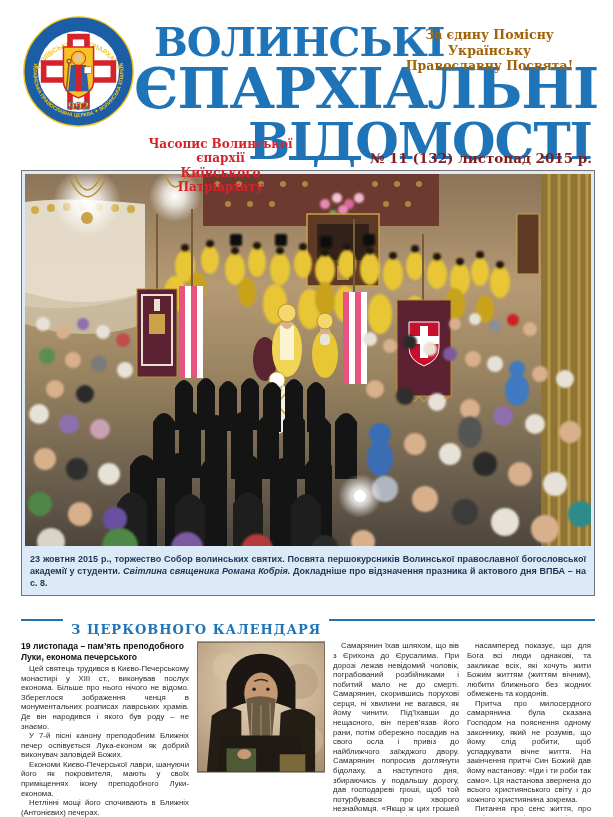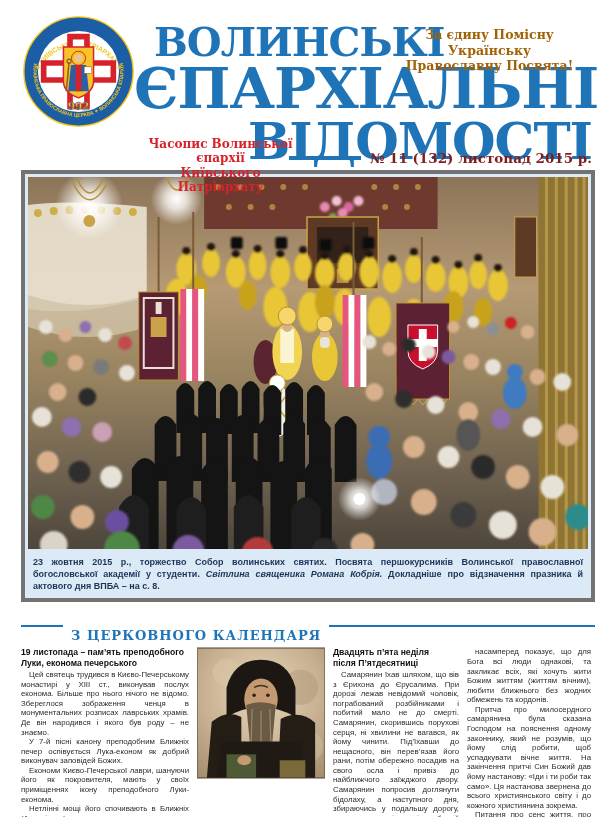--- a/index.html
+++ b/index.html
@@ -10,21 +10,21 @@
   .mast-title{position:absolute;color:#1f74b8;font-family:"DejaVu Serif",serif;font-weight:bold;line-height:1;letter-spacing:-1px;white-space:nowrap;}
   .t1{left:154px;top:22px;font-size:40px;}
   .t2{left:134px;top:60px;font-size:56px;}
   .t3{right:21px;top:117px;font-size:50px;}
   .slogan{position:absolute;right:21px;top:27px;width:205px;text-align:center;color:#a16207;font-family:"DejaVu Serif",serif;font-weight:bold;font-size:12.5px;line-height:1.25;}
   .subtitle{position:absolute;left:148px;top:137px;width:145px;text-align:center;color:#d6232b;font-family:"DejaVu Serif",serif;font-weight:bold;font-size:12px;line-height:1.2;}
   .issue-row{position:absolute;right:21px;top:150px;display:flex;align-items:center;}
   .issue-line{display:inline-block;width:72px;height:4px;background:#1f74b8;margin-right:9px;}
   .issue-text{color:#7f1d1d;font-family:"DejaVu Serif",serif;font-weight:bold;font-size:13.5px;white-space:nowrap;}
   
-  .photo-frame{margin:0 18px 0 21px;border:4px solid #737373;background:#dce9f6;}
+  .photo-frame{margin:0 18px 0 21px;border:1px solid #737373;background:#dce9f6;}
   .photo-frame svg.scene{display:block;width:100%;height:372px;margin:0;padding:0;}
   .photo-inner{padding:3px;}
   .caption{padding:4px 8px 6px 8px;font-size:9px;font-weight:bold;color:#1c3557;line-height:1.35;text-align:justify;}
   .caption i{font-weight:bold;}
   
   .section-head{display:flex;align-items:center;margin:6px 18px 4px 21px;}
   .sh-line{height:2px;background:#1f74b8;}
   .sh-line.short{width:42px;margin-right:8px;}
   .sh-line.long{flex:1;margin-left:8px;}
   .sh-text{color:#1f74b8;font-family:"DejaVu Serif",serif;font-weight:bold;font-size:13px;letter-spacing:1px;white-space:nowrap;margin-top:20px;}
@@ -444,24 +444,20 @@
       <path d="M58,40 q7,-4 14,0" stroke="#3a2d20" stroke-width="1.4" fill="none"></path>
       <path d="M25,95 L105,95 L110,132 L20,132 Z" fill="#201a14"></path>
       <rect x="30" y="108" width="30" height="24" fill="#4e5a36"></rect>
       <ellipse cx="48" cy="114" rx="7" ry="5" fill="#c59a72"></ellipse>
       <rect x="84" y="114" width="26" height="18" fill="#7a6a3a"></rect>
       <rect width="130" height="132" fill="none" stroke="#4a3c2c" stroke-width="2" opacity=".5"></rect>
     </svg>
   </div>
 
   <div class="col col-mid">
-    <p class="art-title">
-      <span>Двадцять п’ята неділя</span><br>
-      <span>після П’ятдесятниці</span>
-    </p>
     <p>Самарянин їхав шляхом, що вів з Єрихона до Єрусалима. При дорозі лежав невідомий чоловік, пограбований розбійниками і побитий мало не до смерті. Самарянин, скорившись порухові серця, ні хвилини не вагався, як йому чинити. Під’їхавши до нещасного, він перев’язав його рани, потім обережно посадив на свого осла і привіз до найближчого заїжджого двору. Самарянин попросив доглянути бідолаху, а наступного дня, збираючись у подальшу дорогу, дав господареві гроші, щоб той потурбувався про хворого незнайомця. «Якщо ж цих грошей виявиться замало і ти витратиш більше, – додав самарянин, – то я на зворотному шляху доплачу тобі».</p>
 
   </div>
 
   <div class="col col-right">
     <p>насамперед показує, що для Бога всі люди однакові, та закликає всіх, які хочуть жити Божим життям (життям вічним), любити ближнього без жодних обмежень та кордонів.</p>
     <p>Притча про милосердного самарянина була сказана Господом на пояснення одному законнику, який не розумів, що йому слід робити, щоб успадкувати вічне життя. На закінчення притчі Син Божий дав йому настанову: «Іди і ти роби так само». Ця настанова звернена до всього християнського світу і до кожного християнина зокрема.</p>
     <p>Питання про сенс життя, про спасіння, про вічне життя і зараз непокоїть багатьох. Гранично ясну відповідь на це питання, яке хвилює людину, дав Ісус Христос. Він однаково ставився</p>
 
   </div>

